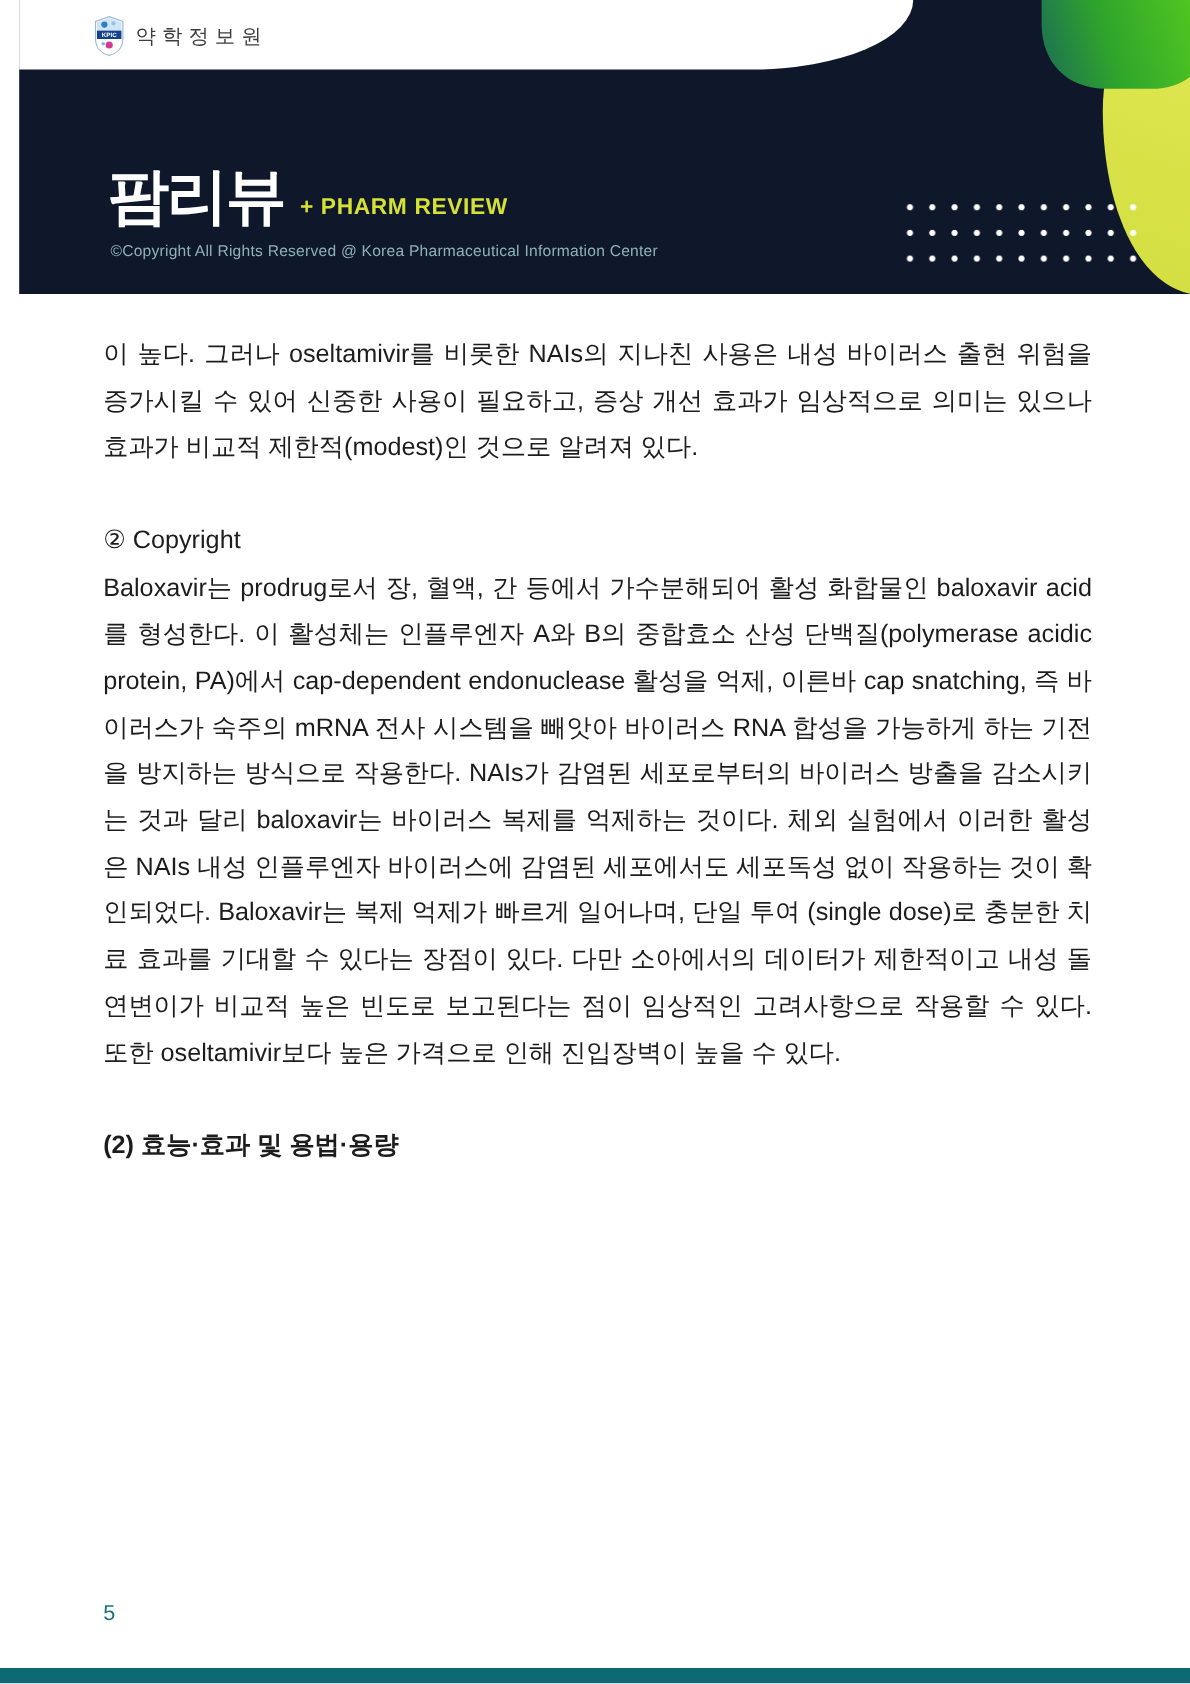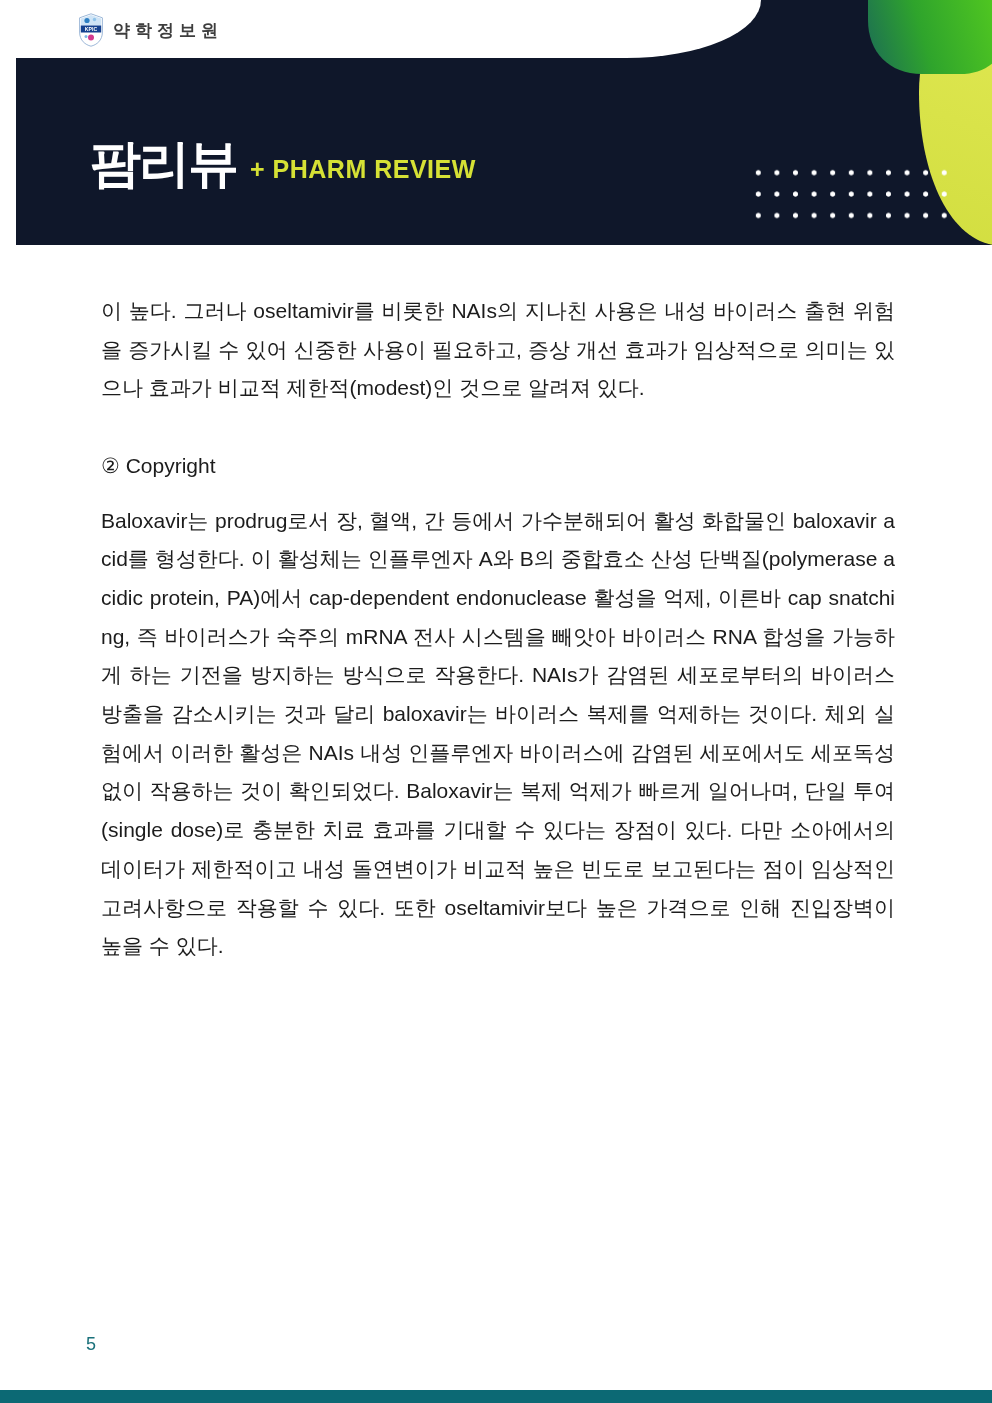--- a/index.html
+++ b/index.html
@@ -4,46 +4,46 @@
 <style>
   html,body { margin:0; padding:0; background:#e9e9e9; }
   .page {
     position:relative; width:992px; height:1403px; background:#ffffff;
     font-family:"Liberation Sans", sans-serif; overflow:hidden; margin:0 auto;
   }
 
   
   .logo-wrap { position:absolute; left:78px; top:13px; display:flex; align-items:center; gap:9px; z-index:5; }
   .logo-badge { width:26px; height:34px; display:block; }
-  .logo-text { font-size:17px; font-weight:700; letter-spacing:5px; color:#3d3d3d; }
+  .logo-text { font-size:17px; font-weight:400; letter-spacing:5px; color:#3d3d3d; }
 
   
   .band { position:absolute; left:16px; top:0; width:992px; height:245px; background:#0f172a; }
   .deco-svg { position:absolute; left:0; top:0; display:block; }
   .notch {
     position:absolute; left:0; top:0; width:745px; height:58px; background:#ffffff;
     border-bottom-right-radius:135px 58px;
   }
   .dots {
     position:absolute; left:733px; top:162px; width:204px; height:64px;
     background-image:radial-gradient(circle, #ffffff 2.2px, rgba(255,255,255,0) 2.9px);
     background-size:18.6px 21.4px;
   }
   .title-row { position:absolute; left:74px; top:140px; display:flex; align-items:flex-end; gap:13px; }
   .title-kr { color:#ffffff; font-size:51px; font-weight:800; line-height:0.96; letter-spacing:-2px; }
-  .title-en { color:#d6e135; font-size:25px; font-weight:600; letter-spacing:0.5px; padding-bottom:5px; white-space:nowrap;text-align:right; }
+  .title-en { color:#d6e135; font-size:19px; font-weight:600; letter-spacing:0.5px; padding-bottom:5px; white-space:nowrap;text-align:right; }
   .copyright { position:absolute; left:76px; top:201px; font-size:13px; color:#8fb2b6; letter-spacing:0.2px; }
 
   
   .content {
     position:absolute; left:85px; top:276px; width:826px;
     color:#1c1c1c; font-size:21px; line-height:38.7px;
     text-align:justify; word-break:break-all;
   }
-  .content p, .content div { margin:16px; }
+  .content p, .content div { margin:1px; }
   .mb { margin-bottom:38.7px !important; }
   .bold { font-weight:700; }
 
   
   .pagenum { position:absolute; left:86px; top:1334px; font-size:18px; color:#19707a; }
   .footer-band { position:absolute; left:0; bottom:0; width:992px; height:13px; background:#0c6974; }
 </style>
 </head>
 <body>
 
@@ -65,38 +65,40 @@
       <path d="M955,0 L992,0 L992,245 L977,245 C932,237 903,172 903,92 C903,47 921,10 955,0 Z" fill="url(#gYellow)"></path>
       <path d="M852,0 L992,0 L992,28 C992,56 972,74 944,74 L906,74 C873,74 852,52 852,20 Z" fill="url(#gGreen)"></path>
     </svg>
     <div class="dots"></div>
     <div class="notch"></div>
 
     <div class="title-row">
       <span class="title-kr">팜리뷰</span>
       <span class="title-en">+ PHARM REVIEW</span>
     </div>
+    <div class="copyright">©Copyright All Rights Reserved @ Korea Pharmaceutical Information Center</div>
   </div>
 
   <div class="logo-wrap">
     <svg class="logo-badge" viewBox="0 0 26 34" aria-hidden="true">
       <path d="M13,0.8 L24.4,4.8 V19 C24.4,27.6 18.6,31.8 13,33.2 C7.4,31.8 1.6,27.6 1.6,19 V4.8 Z" fill="#ffffff" stroke="#9db8d8" stroke-width="1"></path>
       <path d="M13,2 L23.2,5.6 V12.5 H2.8 V5.6 Z" fill="#cfe4f6"></path>
       <circle cx="9" cy="7.5" r="2.6" fill="#2e7fc2"></circle>
       <circle cx="16.5" cy="6.5" r="1.7" fill="#8fc3ea"></circle>
       <rect x="2.8" y="12.5" width="20.4" height="7" fill="#15418f"></rect>
       <text x="13" y="17.8" font-size="5.2" font-weight="bold" fill="#ffffff" text-anchor="middle" font-family="Liberation Sans, sans-serif">KPIC</text>
       <circle cx="13" cy="24.5" r="3" fill="#d23a8e"></circle>
       <circle cx="8" cy="23.5" r="1.5" fill="#7fb6e4"></circle>
     </svg>
     <span class="logo-text">약학정보원</span>
   </div>
 
   <div class="content">
     <p class="mb">이 높다. 그러나 oseltamivir를 비롯한 NAIs의 지나친 사용은 내성 바이러스 출현 위험을 증가시킬 수 있어 신중한 사용이 필요하고, 증상 개선 효과가 임상적으로 의미는 있으나 효과가 비교적 제한적(modest)인 것으로 알려져 있다.</p>
     <div>② Copyright</div>
     <p class="mb">Baloxavir는 prodrug로서 장, 혈액, 간 등에서 가수분해되어 활성 화합물인 baloxavir acid를 형성한다. 이 활성체는 인플루엔자 A와 B의 중합효소 산성 단백질(polymerase acidic protein, PA)에서 cap-dependent endonuclease 활성을 억제, 이른바 cap snatching, 즉 바이러스가 숙주의 mRNA 전사 시스템을 빼앗아 바이러스 RNA 합성을 가능하게 하는 기전을 방지하는 방식으로 작용한다. NAIs가 감염된 세포로부터의 바이러스 방출을 감소시키는 것과 달리 baloxavir는 바이러스 복제를 억제하는 것이다. 체외 실험에서 이러한 활성은 NAIs 내성 인플루엔자 바이러스에 감염된 세포에서도 세포독성 없이 작용하는 것이 확인되었다. Baloxavir는 복제 억제가 빠르게 일어나며, 단일 투여 (single dose)로 충분한 치료 효과를 기대할 수 있다는 장점이 있다. 다만 소아에서의 데이터가 제한적이고 내성 돌연변이가 비교적 높은 빈도로 보고된다는 점이 임상적인 고려사항으로 작용할 수 있다. 또한 oseltamivir보다 높은 가격으로 인해 진입장벽이 높을 수 있다.</p>
+    <div class="bold">(2) 효능·효과 및 용법·용량</div>
   </div>
 
   <div class="pagenum">5</div>
   <div class="footer-band"></div>
 
 </div>
 
 </body></html>

